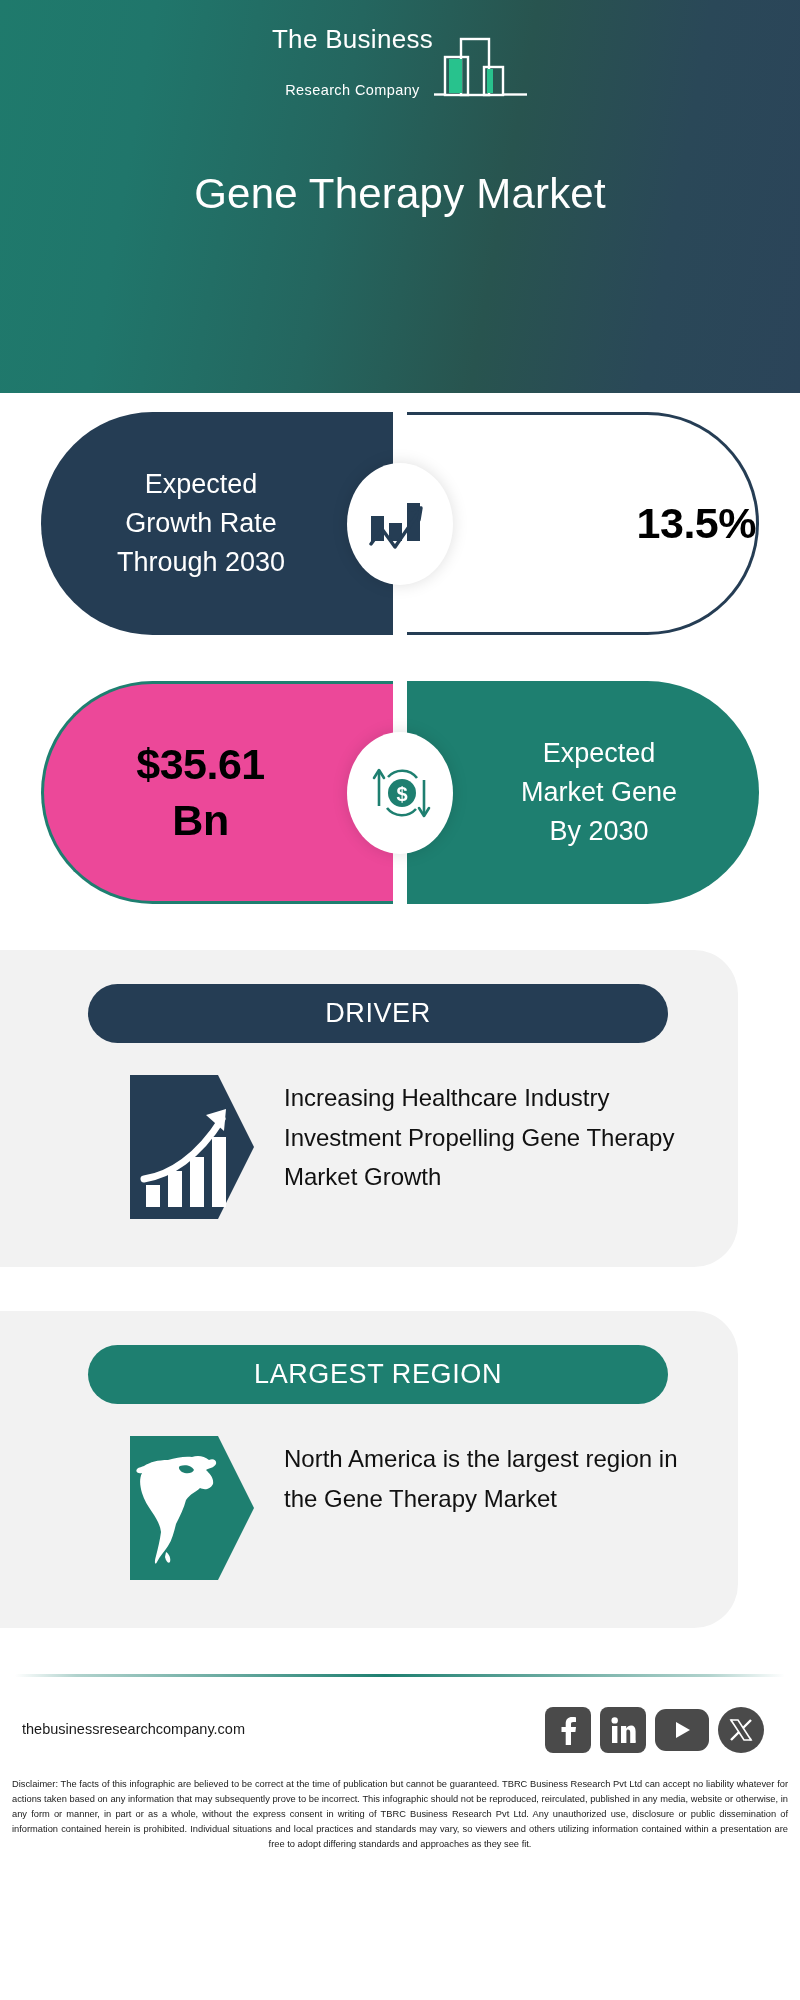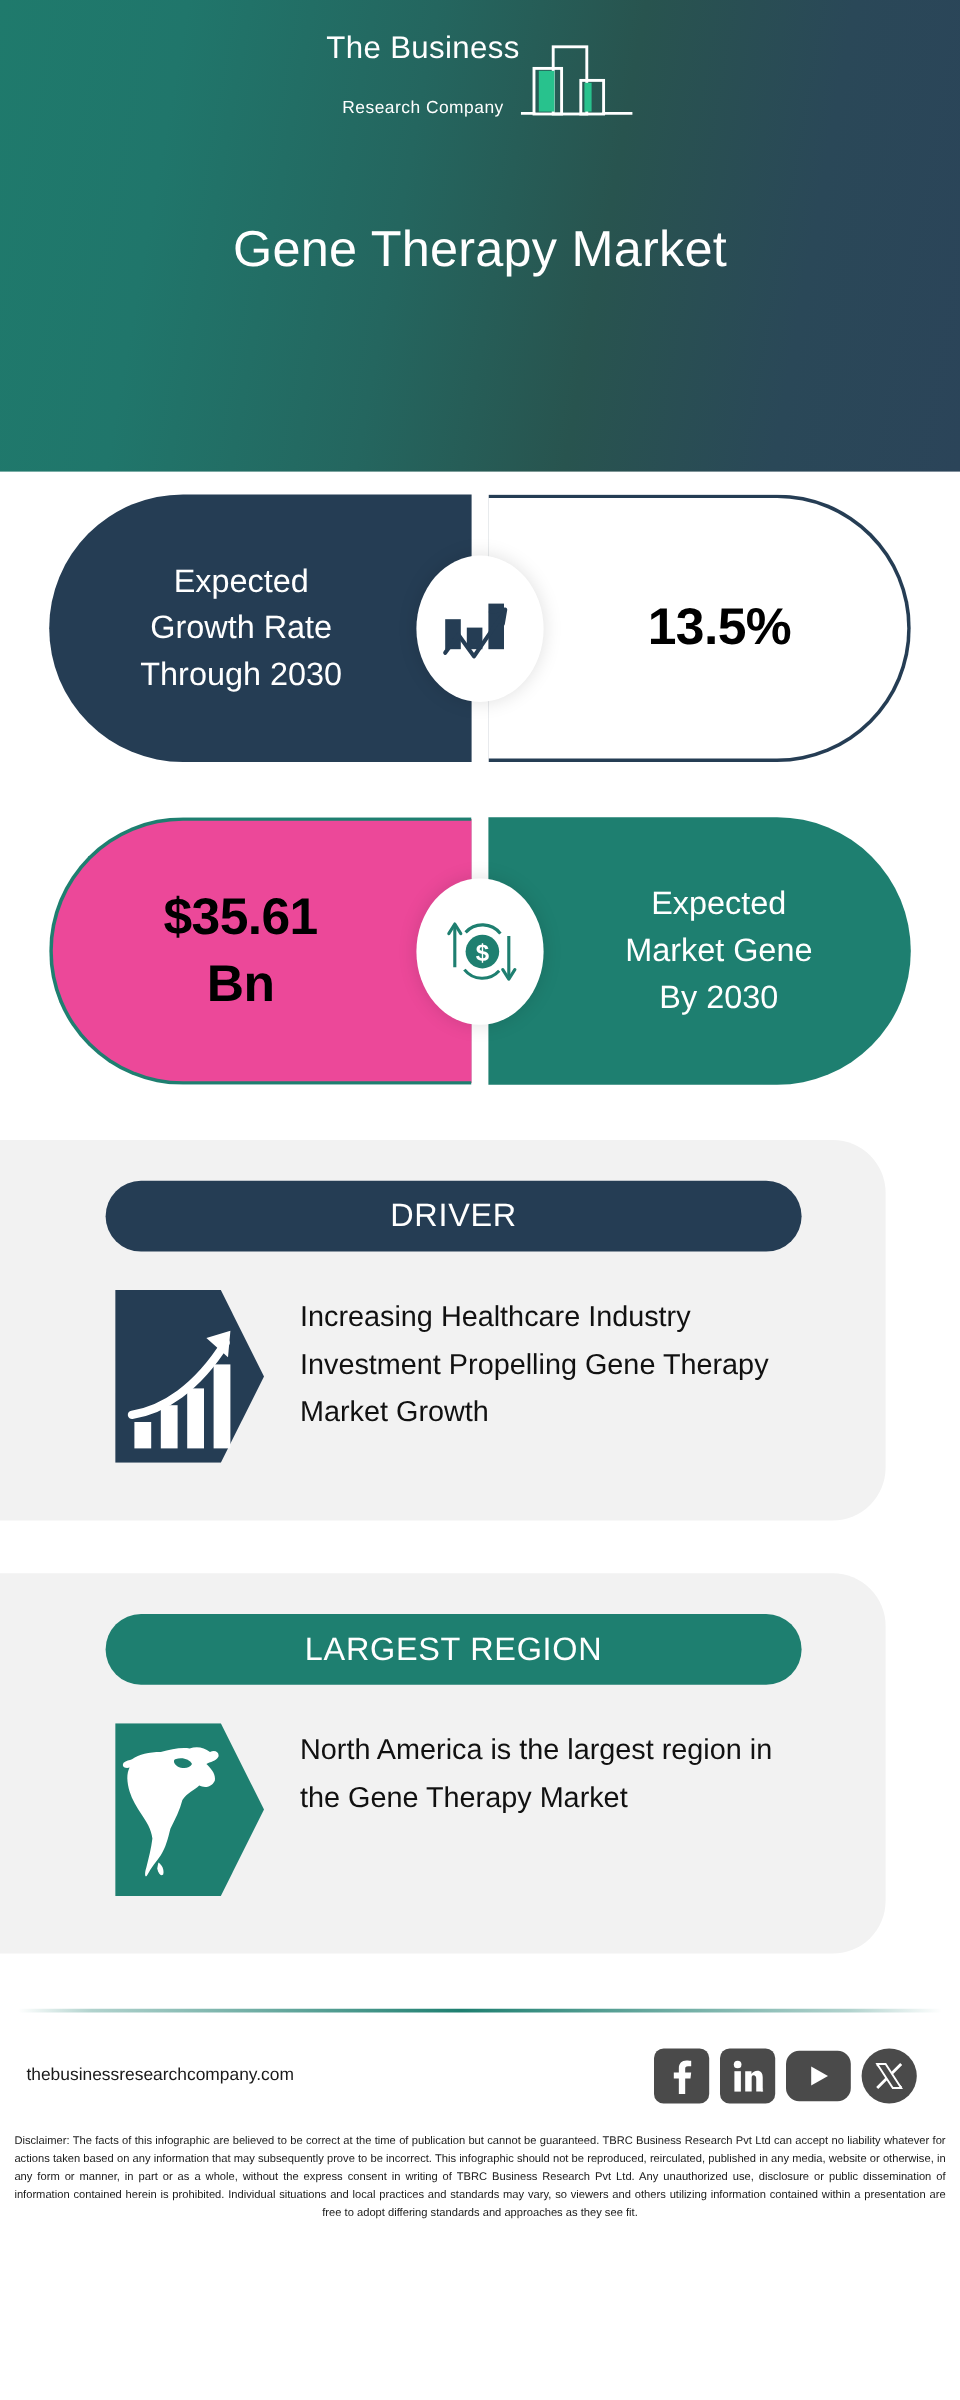--- a/index.html
+++ b/index.html
@@ -54,21 +54,21 @@
     font-size: 14.5px;
     letter-spacing: 0.4px;
     line-height: 1.3;
     font-weight: 400;
   }
   .logo-mark { margin-left: 1px; margin-bottom: 2px; }
 
   .title {
     position: absolute;
     left: 0; right: 0;
-    top: 184px;
+    top: 170px;
     text-align: center;
     color: #ffffff;
     font-size: 42px;
     font-weight: 400;
     letter-spacing: 0.2px;
   }
 
   
   .stats { position: relative; padding-top: 19px; }
 
@@ -98,20 +98,21 @@
     background: #253d54;
     border-radius: 112px 0 0 112px;
     color: #ffffff;
   }
   .card-navy .half.right {
     border: 3px solid #253d54;
     border-left: none;
     border-radius: 0 112px 112px 0;
     background: #ffffff;
     color: #000000;
+    justify-content: flex-end;
   }
 
   
   .card-teal .half.left {
     border: 3px solid #1e7f70;
     border-right: none;
     border-radius: 112px 0 0 112px;
     background: #ec4899;
     color: #000000;
   }
@@ -181,20 +182,21 @@
     font-weight: 400;
   }
   .pill-navy { background: #253d54; }
   .pill-teal { background: #1e7f70; }
 
   .panel-body {
     display: flex;
     align-items: flex-start;
     margin-top: 32px;
     padding-left: 96px;
+    justify-content: center;
   }
   .shield {
     position: relative;
     width: 124px;
     height: 144px;
     flex: 0 0 auto;
     margin-right: 30px;
   }
   .panel-text {
     font-size: 24px;

